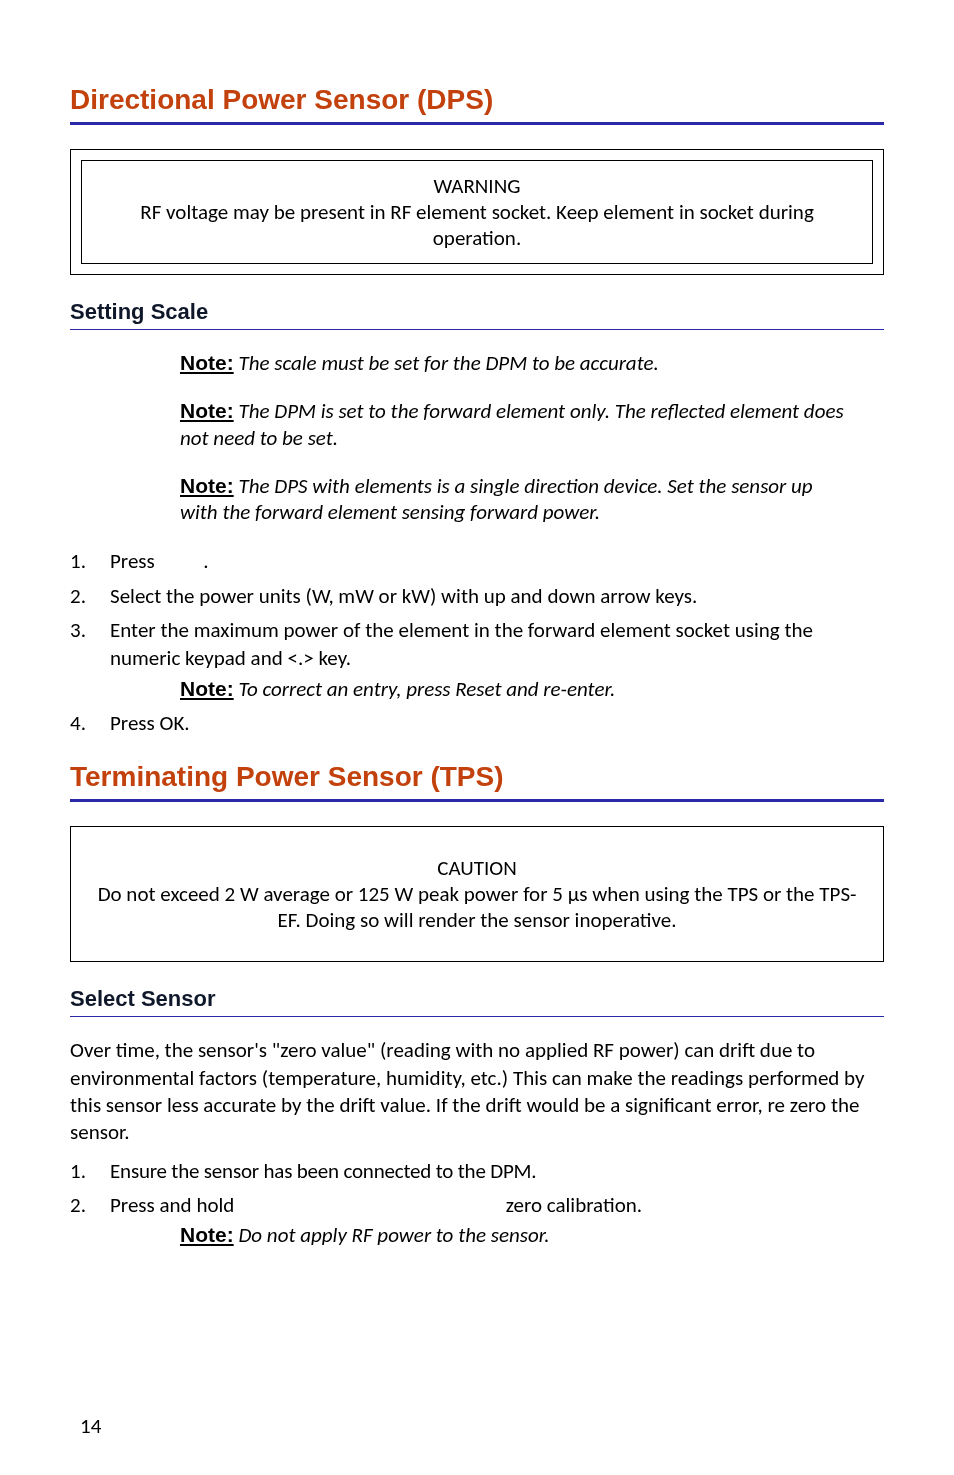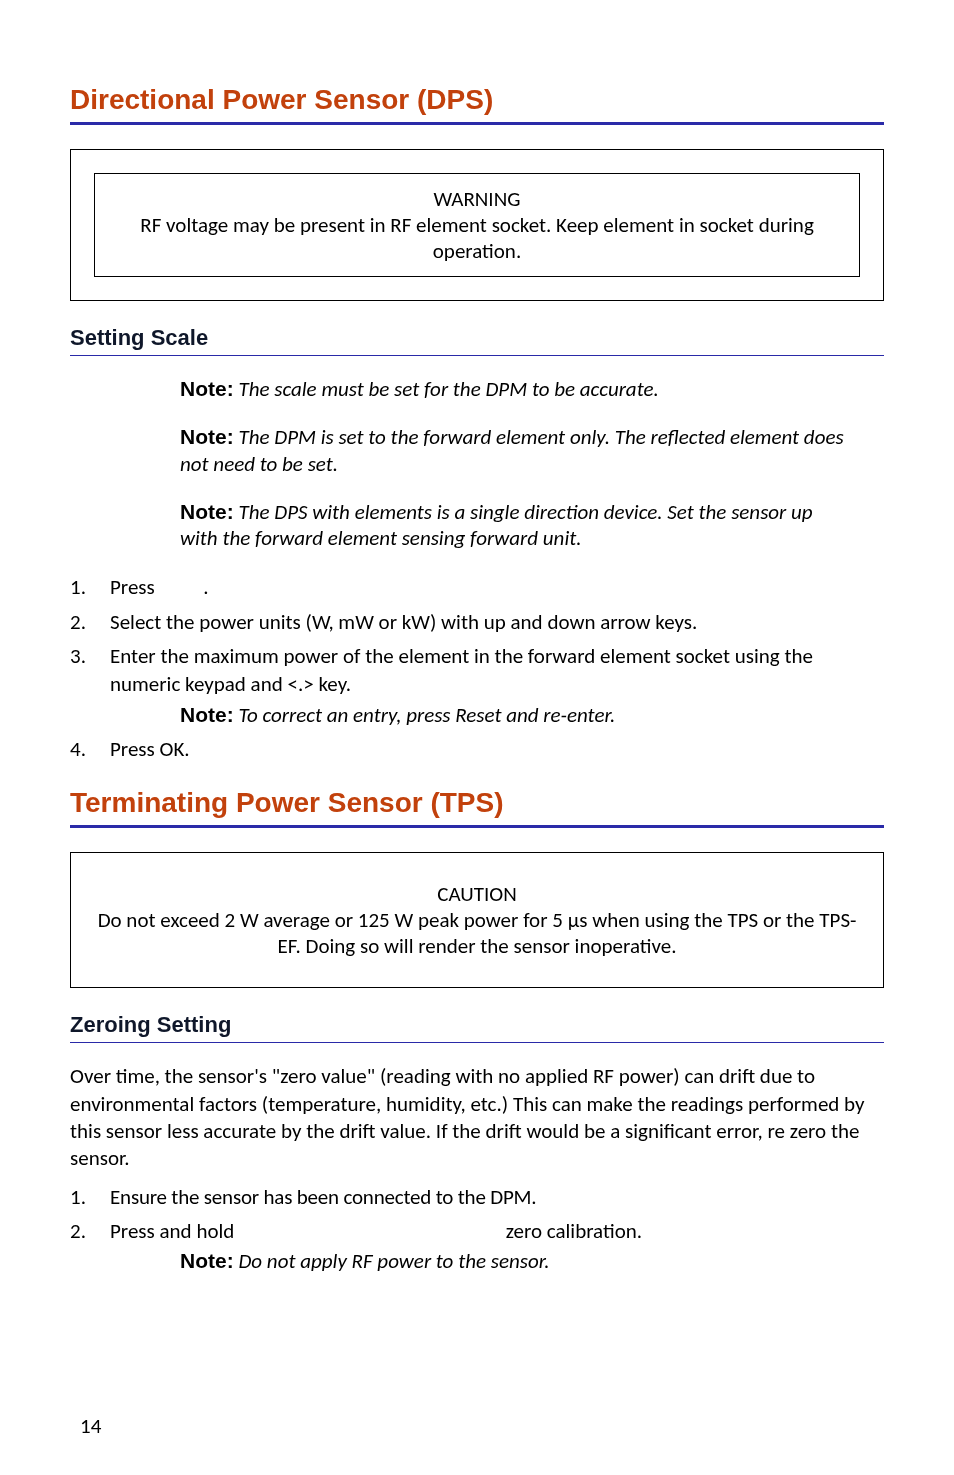--- a/index.html
+++ b/index.html
@@ -32,21 +32,21 @@
     margin-top: 18px;
     margin-bottom: 4px;
   }
   .h2-rule {
     border: none;
     border-top: 1.5px solid #2a2aa8;
     margin-bottom: 20px;
   }
   .warn-outer {
     border: 1.5px solid #000;
-    padding: 23px;
+    padding: 10px;
     margin: 6px 0 24px 0;
   }
   .warn-inner {
     border: 1.5px solid #000;
     padding: 12px 18px;
     text-align: center;
     font-size: 21px;
   }
   .caution-box {
     border: 1.5px solid #000;
@@ -58,20 +58,21 @@
   .note-block {
     margin-left: 110px;
     margin-right: 30px;
     margin-bottom: 22px;
     font-size: 21px;
     line-height: 1.25;
   }
   .note-label {
     font-family: Arial, Helvetica, sans-serif;
     font-weight: bold;
+    text-decoration: underline;
   }
   .note-body {
     font-style: italic;
   }
   ol.steps {
     list-style: none;
     counter-reset: step;
     font-size: 21px;
     line-height: 1.35;
   }
@@ -126,21 +127,21 @@
 <div class="h2">Setting Scale</div>
 <hr class="h2-rule">
 
 <div class="note-block">
   <span class="note-label">Note:</span><span class="note-body"> The scale must be set for the DPM to be accurate.</span>
 </div>
 <div class="note-block">
   <span class="note-label">Note:</span><span class="note-body"> The DPM is set to the forward element only. The reflected element does not need to be set.</span>
 </div>
 <div class="note-block">
-  <span class="note-label">Note:</span><span class="note-body"> The DPS with elements is a single direction device. Set the sensor up with the forward element sensing forward unit.</span>
+  <span class="note-label">Note:</span><span class="note-body"> The DPS with elements is a single direction device. Set the sensor up with the forward element sensing forward power.</span>
 </div>
 
 <ol class="steps">
   <li>
     <span>Press </span><span class="hidden-white">Scale</span><span>.</span>
   </li>
   <li>
     <span>Select the power units (W, mW or kW) with up and down arrow keys.</span>
   </li>
   <li>
@@ -155,21 +156,21 @@
 </ol>
 
 <div class="h1" style="">Terminating Power Sensor (TPS)</div>
 <hr class="h1-rule">
 
 <div class="caution-box">
   <div>CAUTION</div>
   <div>Do not exceed 2 W average or 125 W peak power for 5 µs when using the TPS or the TPS-EF. Doing so will render the sensor inoperative.</div>
 </div>
 
-<div class="h2">Zeroing Setting</div>
+<div class="h2">Select Sensor</div>
 <hr class="h2-rule">
 
 <div class="para">Over time, the sensor's "zero value" (reading with no applied RF power) can drift due to environmental factors (temperature, humidity, etc.) This can make the readings performed by this sensor less accurate by the drift value. If the drift would be a significant error, re zero the sensor.</div>
 
 <ol class="steps">
   <li>
     <span class="step-tight">Ensure the sensor has been connected to the DPM.</span>
   </li>
   <li>
     <span>Press and hold </span><span class="hidden-white">Zero/Setup until the unit reads </span><span>zero calibration.</span>

